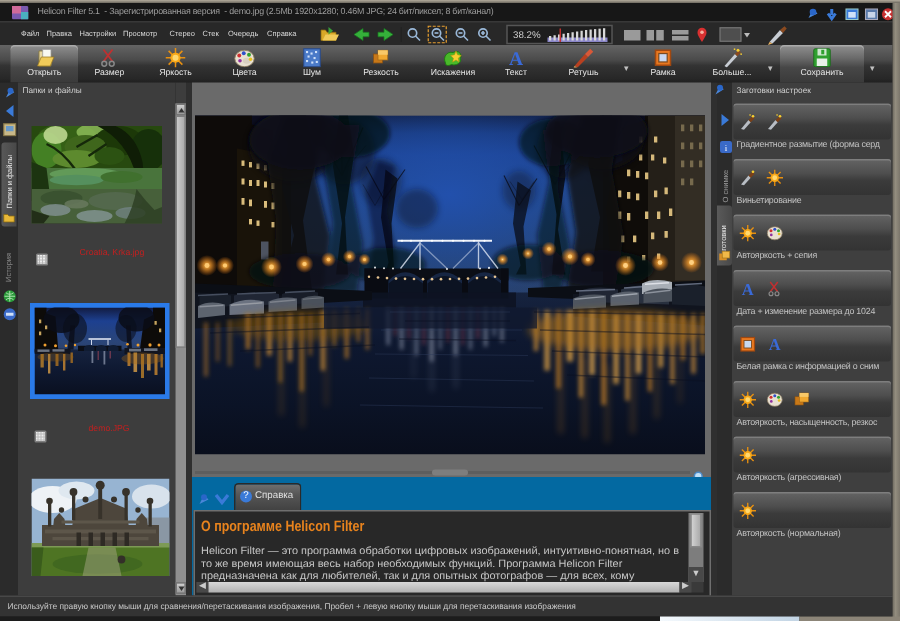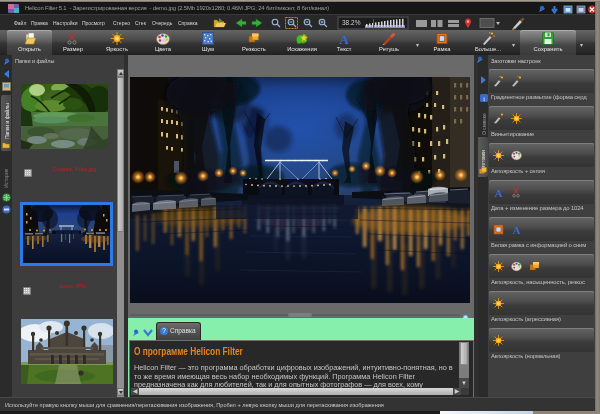--- a/index.html
+++ b/index.html
@@ -25,21 +25,21 @@
   .ddv{position:absolute;top:11px;font-size:6px;color:#c0c0c0;}
   #lstrip{left:0;top:55px;width:12px;height:342px;background:#2b2b2b;}
   #lpanel{left:12px;top:55px;width:105px;height:342px;background:#3d3d3d;}
   #lph{position:absolute;left:3px;top:3px;font-size:5.5px;color:#cfcfcf;white-space:nowrap;}
   .chk{position:absolute;width:6px;height:6px;background:#ececec;border:1px solid #808080;border-radius:1px;background-image:linear-gradient(#b8b8b8 1px,transparent 1px),linear-gradient(90deg,#b8b8b8 1px,transparent 1px);background-size:2px 2px;background-position:1px 1px;}
   .redlab{position:absolute;font-size:5.8px;color:#c41f1f;white-space:nowrap;}
   #lscroll{left:117px;top:55px;width:7px;height:342px;background:#3d3d3d;}
   #lsplit{left:124px;top:55px;width:4px;height:342px;background:#2f2f2f;}
   #center{left:128px;top:55px;width:346px;height:263px;background:#6a6a6a;}
   #photo{position:absolute;left:2px;top:22px;width:340px;height:226px;}
-  #helparea{left:128px;top:318px;width:346px;height:79px;background:#86efac;}
+  #helparea{left:128px;top:318px;width:346px;height:79px;background:#0369a1;}
   #helpbox{position:absolute;left:1px;top:22px;width:343px;height:56px;background:#282828;border:1px solid #6f6f6f;}
   #helptitle{position:absolute;left:4px;top:5px;font-size:10px;font-weight:bold;color:#e8831d;white-space:nowrap;transform:scaleX(0.83);transform-origin:0 0;}
   .hline{position:absolute;left:4px;font-size:7px;letter-spacing:0;color:#c6c6c6;white-space:nowrap;transform:scaleX(1.04);transform-origin:0 0;}
   #rsplit{left:474px;top:55px;width:4px;height:342px;background:#2f2f2f;}
   #rstrip{left:478px;top:55px;width:10px;height:342px;background:#2b2b2b;}
   #rpanel{left:488px;top:55px;width:107px;height:342px;background:#3f3f3f;}
   #rph{position:absolute;left:3px;top:3px;font-size:5.5px;color:#cfcfcf;white-space:nowrap;}
   .prow{position:absolute;left:1px;width:105px;}
   .pbtn{position:absolute;left:0;top:0;width:105px;height:24px;
         background:linear-gradient(#646464,#4e4e4e 40%,#3b3b3b 60%,#333333);border-radius:2px;box-shadow:inset 0 1px 0 #7e7e7e;}

